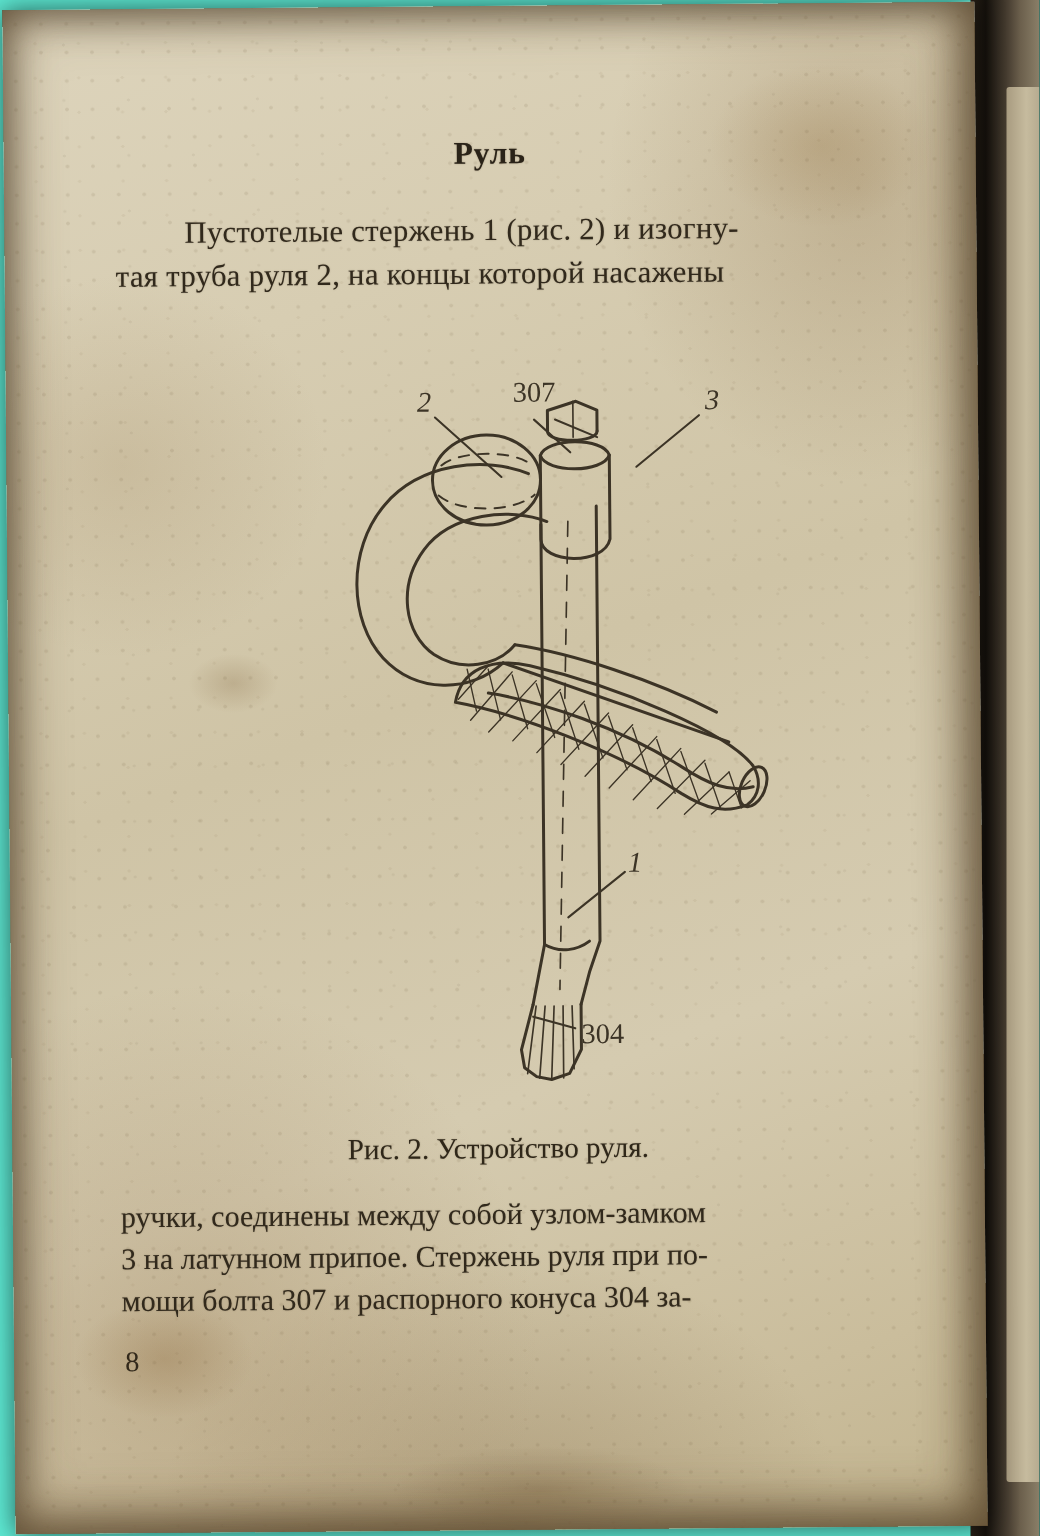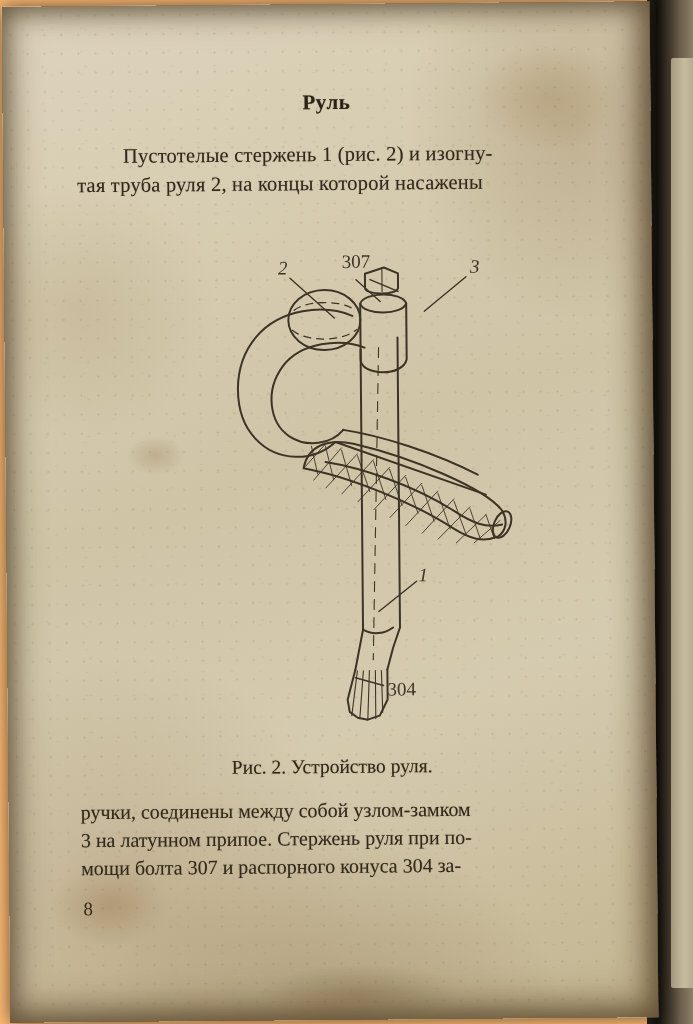--- a/index.html
+++ b/index.html
@@ -11,21 +11,21 @@
     width: 693px;
     height: 1024px;
     overflow: hidden;
     font-family: "Liberation Serif", serif;
   }
 
   #scene {
     position: relative;
     width: 693px;
     height: 1024px;
-    background: #fdba74;
+    background: #5eead4;
     overflow: hidden;
   }
 
   
   .book-edge {
     position: absolute;
     right: 0;
     top: 0;
     width: 46px;
     height: 1024px;

